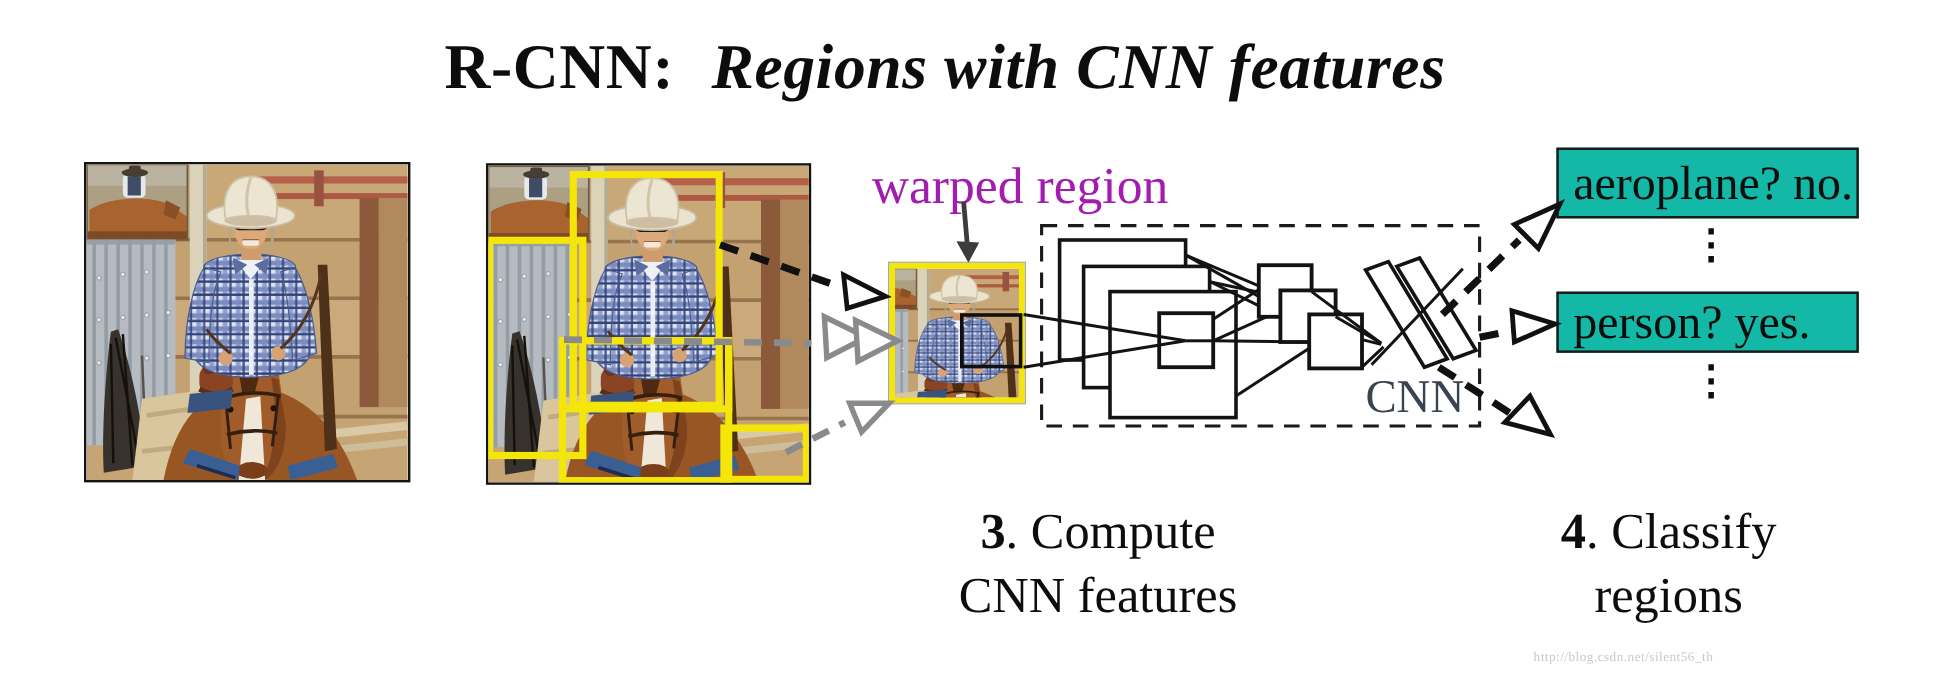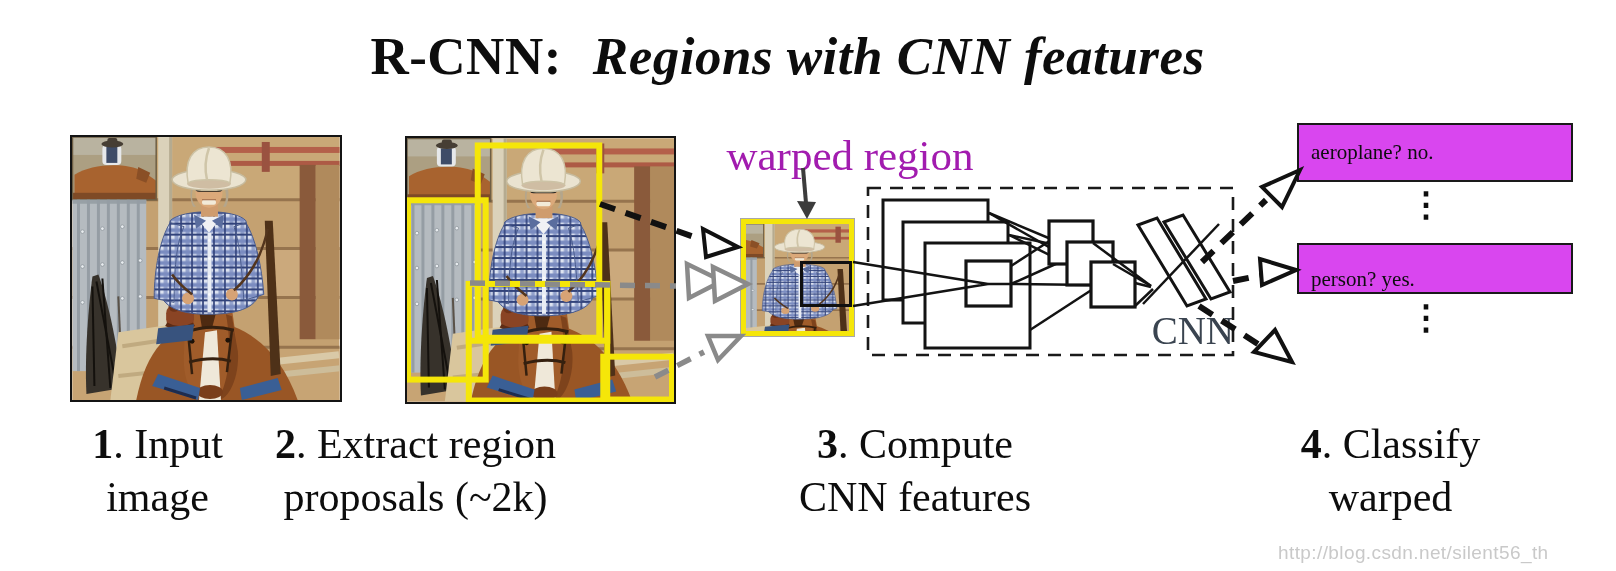--- a/index.html
+++ b/index.html
@@ -13,39 +13,39 @@
   svg.photo{background:#fff;}
   #img1{left:70px;top:135px;width:268px;height:263px;border:2px solid #141414;}
   #img2{left:405px;top:136px;width:267px;height:264px;border:2px solid #141414;}
   .ybox{fill:none;stroke:#f5e609;stroke-width:6px;}
   
   .warped{left:741px;top:219px;width:103px;height:107px;border:5px solid #f5e609;outline:1px solid #a8a8a8;z-index:2;}
   .warped svg{position:absolute;left:0;top:0;width:100%;height:100%;}
   .rfbox{position:absolute;left:54px;top:37px;width:46px;height:40px;border:3px solid #101010;z-index:3;}
   .wlabel{left:695px;top:131px;width:310px;text-align:center;font-size:43px;color:#a21caf;z-index:4;}
   
-  .clsbox{left:1297px;width:276px;border:2.5px solid #1a1a1a;background:#d946ef;display:flex;
-          align-items:center;padding-left:12px;font-size:21px;box-sizing:border-box;z-index:4;}
+  .clsbox{left:1297px;width:252px;border:2.5px solid #1a1a1a;background:#14b8a6;display:flex;
+          align-items:center;padding-left:12px;font-size:40px;box-sizing:border-box;z-index:4;}
   #cls0{top:123px;height:59px;}
   #cls1{top:243px;height:51px;align-items:flex-end;}
   #cls2{top:357px;height:56px;}
   .dots{left:1398px;width:56px;text-align:center;font-size:34px;font-weight:bold;line-height:1;z-index:4;}
   #dots0{top:188px;} #dots1{top:301px;}
   
-  .cnnlabel{left:1124px;top:308px;width:110px;text-align:right;font-size:39px;color:#3a4450;z-index:4;}
+  .cnnlabel{left:1124px;top:308px;width:110px;text-align:center;font-size:39px;color:#3a4450;z-index:4;}
   
   .caption{top:418px;text-align:center;font-size:42px;line-height:53px;}
   .caption b{font-weight:bold;}
   #cap0{left:50px;width:215px;}
   #cap1{left:243px;width:345px;}
   #cap2{left:790px;width:250px;font-family:Liberation Serif, serif;}
   #cap3{left:1268px;width:245px;}
   
-  .watermark{left:1278px;top:542px;width:338px;font-family:Liberation Sans, sans-serif;
-             font-size:19px;letter-spacing:0.4px;color:#c9c9c9;white-space:nowrap;z-index:4;}
+  .watermark{left:1278px;top:542px;width:338px;font-family:Liberation Serif, serif;
+             font-size:11px;letter-spacing:0.4px;color:#c9c9c9;white-space:nowrap;z-index:4;}
   
   #overlay{left:0;top:0;width:1616px;height:571px;z-index:6;pointer-events:none;}
   #overlay .fm{fill:#ffffff;stroke:#131313;stroke-width:3;}
   #overlay .fms{fill:#ffffff;stroke:#131313;stroke-width:3.2;}
   #overlay .wire{fill:none;stroke:#131313;stroke-width:2.5;}
   #overlay .dashbox{fill:none;stroke:#1a1a1a;stroke-width:2.6;stroke-dasharray:13 9;}
   #overlay .bdash{fill:none;stroke:#111;stroke-width:6;stroke-dasharray:16 11;}
   #overlay .gdash{fill:none;stroke:#8a8a8a;stroke-width:5.5;stroke-dasharray:15 10;}
   #overlay .bhead{fill:#fff;stroke:#111;stroke-width:4;}
   #overlay .ghead{fill:#fff;stroke:#8a8a8a;stroke-width:4.5;}
@@ -215,31 +215,25 @@
     <span>aeroplane? no.</span>
   </div>
   <div class="abs dots" id="dots0">⋮</div>
   <div class="abs clsbox" id="cls1">
     <span>person? yes.</span>
   </div>
   <div class="abs dots" id="dots1">⋮</div>
 
   <div class="abs cnnlabel">CNN</div>
 
-  <div class="abs caption" id="cap0">
-    <b>1</b><span>. Input image</span>
-  </div>
-  <div class="abs caption" id="cap1">
-    <b>2</b><span>. Extract region proposals (~2k)</span>
-  </div>
   <div class="abs caption" id="cap2">
     <b>3</b><span>. Compute CNN features</span>
   </div>
   <div class="abs caption" id="cap3">
-    <b>4</b><span>. Classify warped</span>
+    <b>4</b><span>. Classify regions</span>
   </div>
 
   <div class="abs watermark">http://blog.csdn.net/silent56_th</div>
 
   <svg class="abs" id="overlay" viewBox="0 0 1616 571">
 
     <g>
       <rect class="dashbox" x="868" y="188" width="365" height="167"></rect>
       <rect class="fm" x="883" y="200" width="105" height="100"></rect>
       <rect class="fm" x="903" y="222" width="105" height="101"></rect>

